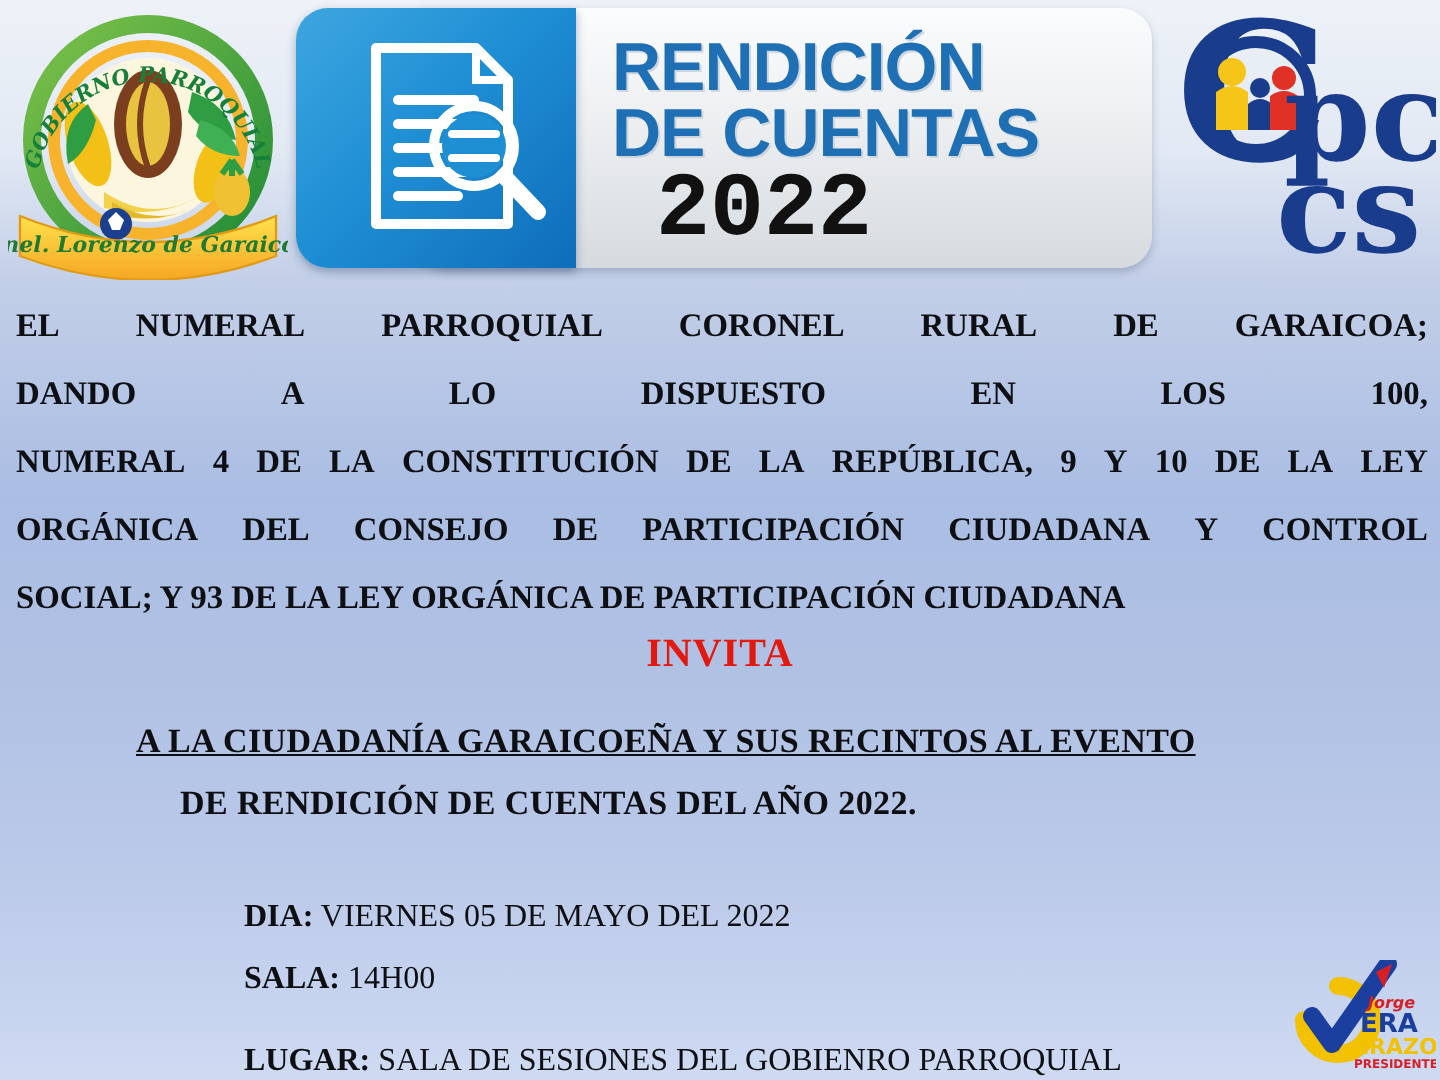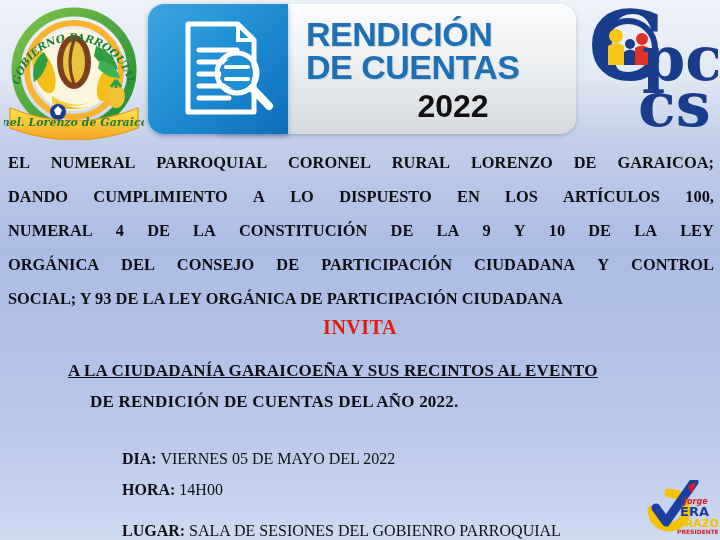--- a/index.html
+++ b/index.html
@@ -40,23 +40,23 @@
     position:absolute;left:158px;top:14px;width:272px;
     color:#1f6fb5;
     font-family:"Liberation Sans", sans-serif;
     font-weight:bold;font-size:34px;line-height:33px;
     letter-spacing:-0.5px;
     text-shadow:1px 1px 0 #cdd6de;
   }
   .banner-year{
     position:absolute;left:180px;top:82px;width:250px;
     color:#111;
-    font-family:Liberation Sans, sans-serif;
-    font-weight:bold;font-size:32px;line-height:40px;
-    text-align:center;padding-right:18px;
+    font-family:Liberation Mono, monospace;
+    font-weight:bold;font-size:45px;line-height:40px;
+    text-align:left;padding-right:18px;
   }
 
   
   .cpccs{position:absolute;left:586px;top:2px;width:132px;height:132px;}
 
   
   #legal{
     position:absolute;left:8px;top:146px;width:706px;
     font-family:"Liberation Serif", serif;
     font-weight:bold;font-size:16.4px;line-height:34px;
@@ -197,43 +197,41 @@
     </div>
   </div>
 
   <div id="legal">
     <div class="ln just">
       <span>EL</span>
         <span>NUMERAL</span>
         <span>PARROQUIAL</span>
         <span>CORONEL</span>
         <span>RURAL</span>
-        <span>LORENZO</span>
         <span>DE</span>
         <span>GARAICOA;</span>
     </div>
     <div class="ln just">
       <span>DANDO</span>
-        <span>CUMPLIMIENTO</span>
         <span>A</span>
         <span>LO</span>
         <span>DISPUESTO</span>
         <span>EN</span>
         <span>LOS</span>
-        <span>ARTÍCULOS</span>
         <span>100,</span>
     </div>
     <div class="ln just">
       <span>NUMERAL</span>
         <span>4</span>
         <span>DE</span>
         <span>LA</span>
         <span>CONSTITUCIÓN</span>
         <span>DE</span>
         <span>LA</span>
+        <span>REPÚBLICA,</span>
         <span>9</span>
         <span>Y</span>
         <span>10</span>
         <span>DE</span>
         <span>LA</span>
         <span>LEY</span>
     </div>
     <div class="ln just">
       <span>ORGÁNICA</span>
         <span>DEL</span>
@@ -249,21 +247,21 @@
 
   <div id="invita">INVITA</div>
   <div class="invite-line" id="inv1">A LA CIUDADANÍA GARAICOEÑA Y SUS RECINTOS AL EVENTO</div>
   <div class="invite-line" id="inv2">DE RENDICIÓN DE CUENTAS DEL AÑO 2022.</div>
 
   <div class="detail" id="d1">
     <b>DIA:</b>
     <span>VIERNES 05 DE MAYO DEL 2022</span>
   </div>
   <div class="detail" id="d2">
-    <b>HORA:</b>
+    <b>SALA:</b>
     <span>14H00</span>
   </div>
   <div class="detail" id="d3">
     <b>LUGAR:</b>
     <span>SALA DE SESIONES DEL GOBIENRO PARROQUIAL</span>
   </div>
 
   <div class="era-logo">
     <svg width="74" height="56" viewBox="0 0 74 56">
       <path d="M8 30 a17 17 0 1 0 17 -17" fill="none" stroke="#f2c100" stroke-width="9" stroke-linecap="round"></path>

